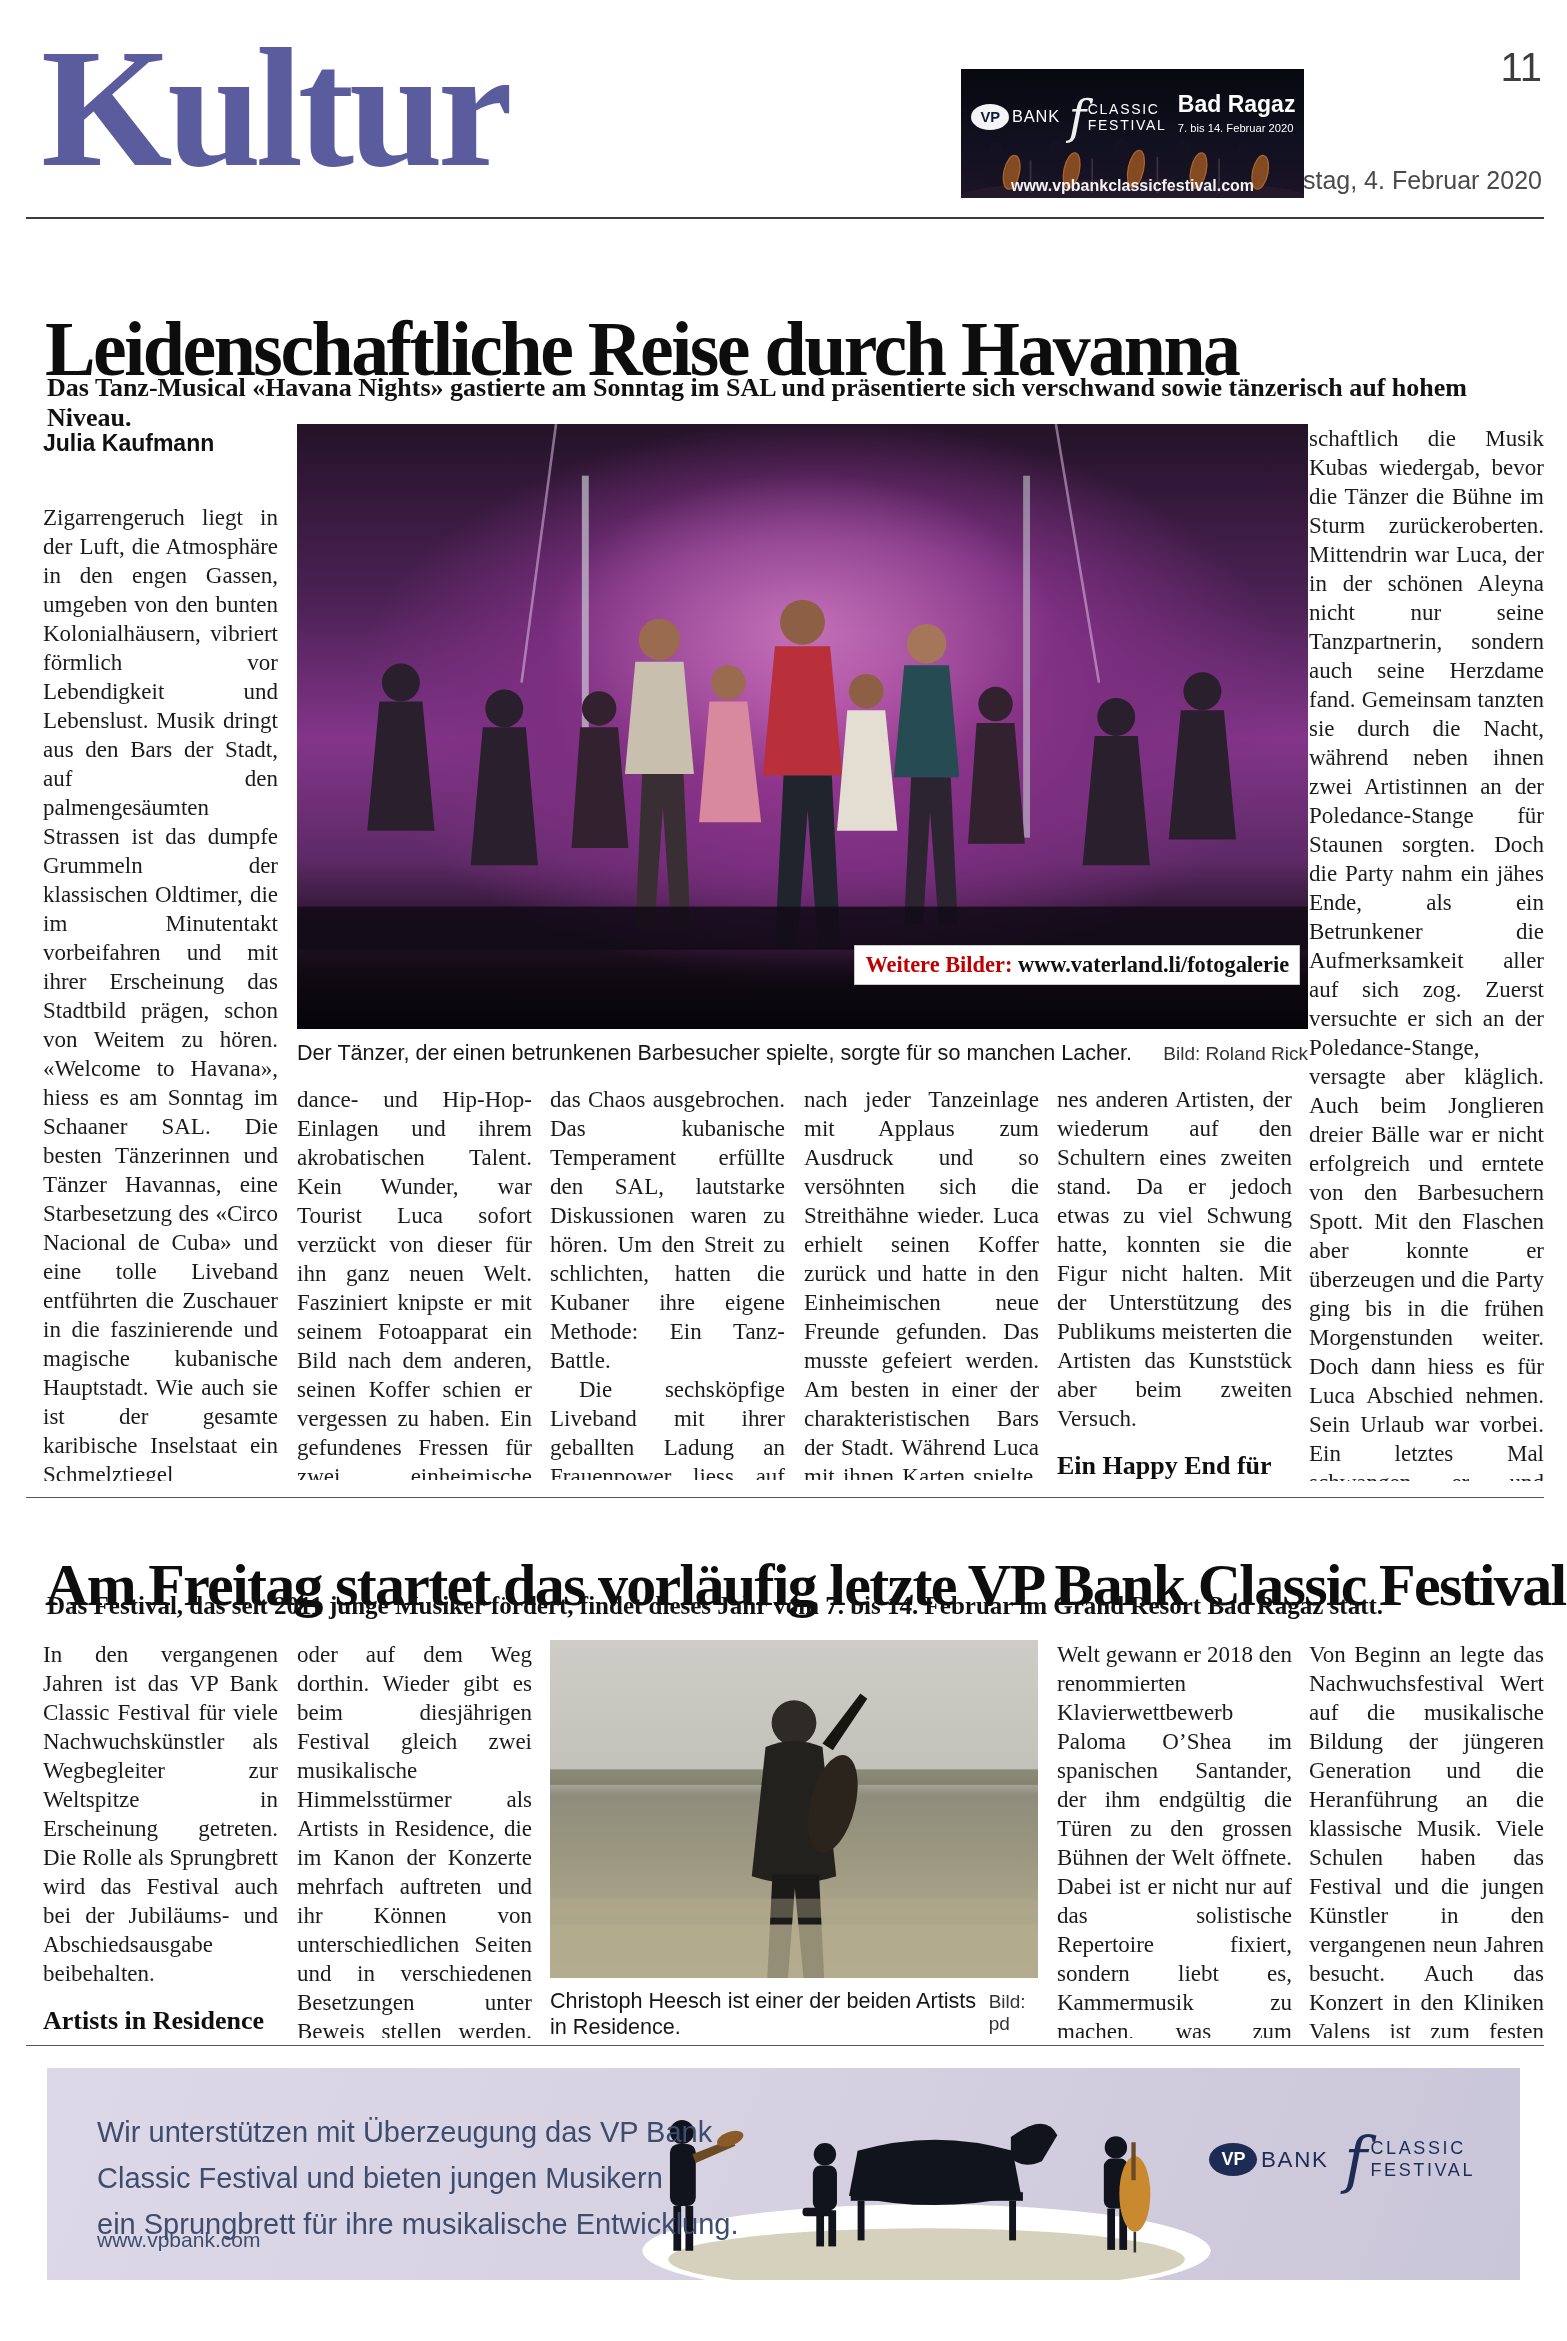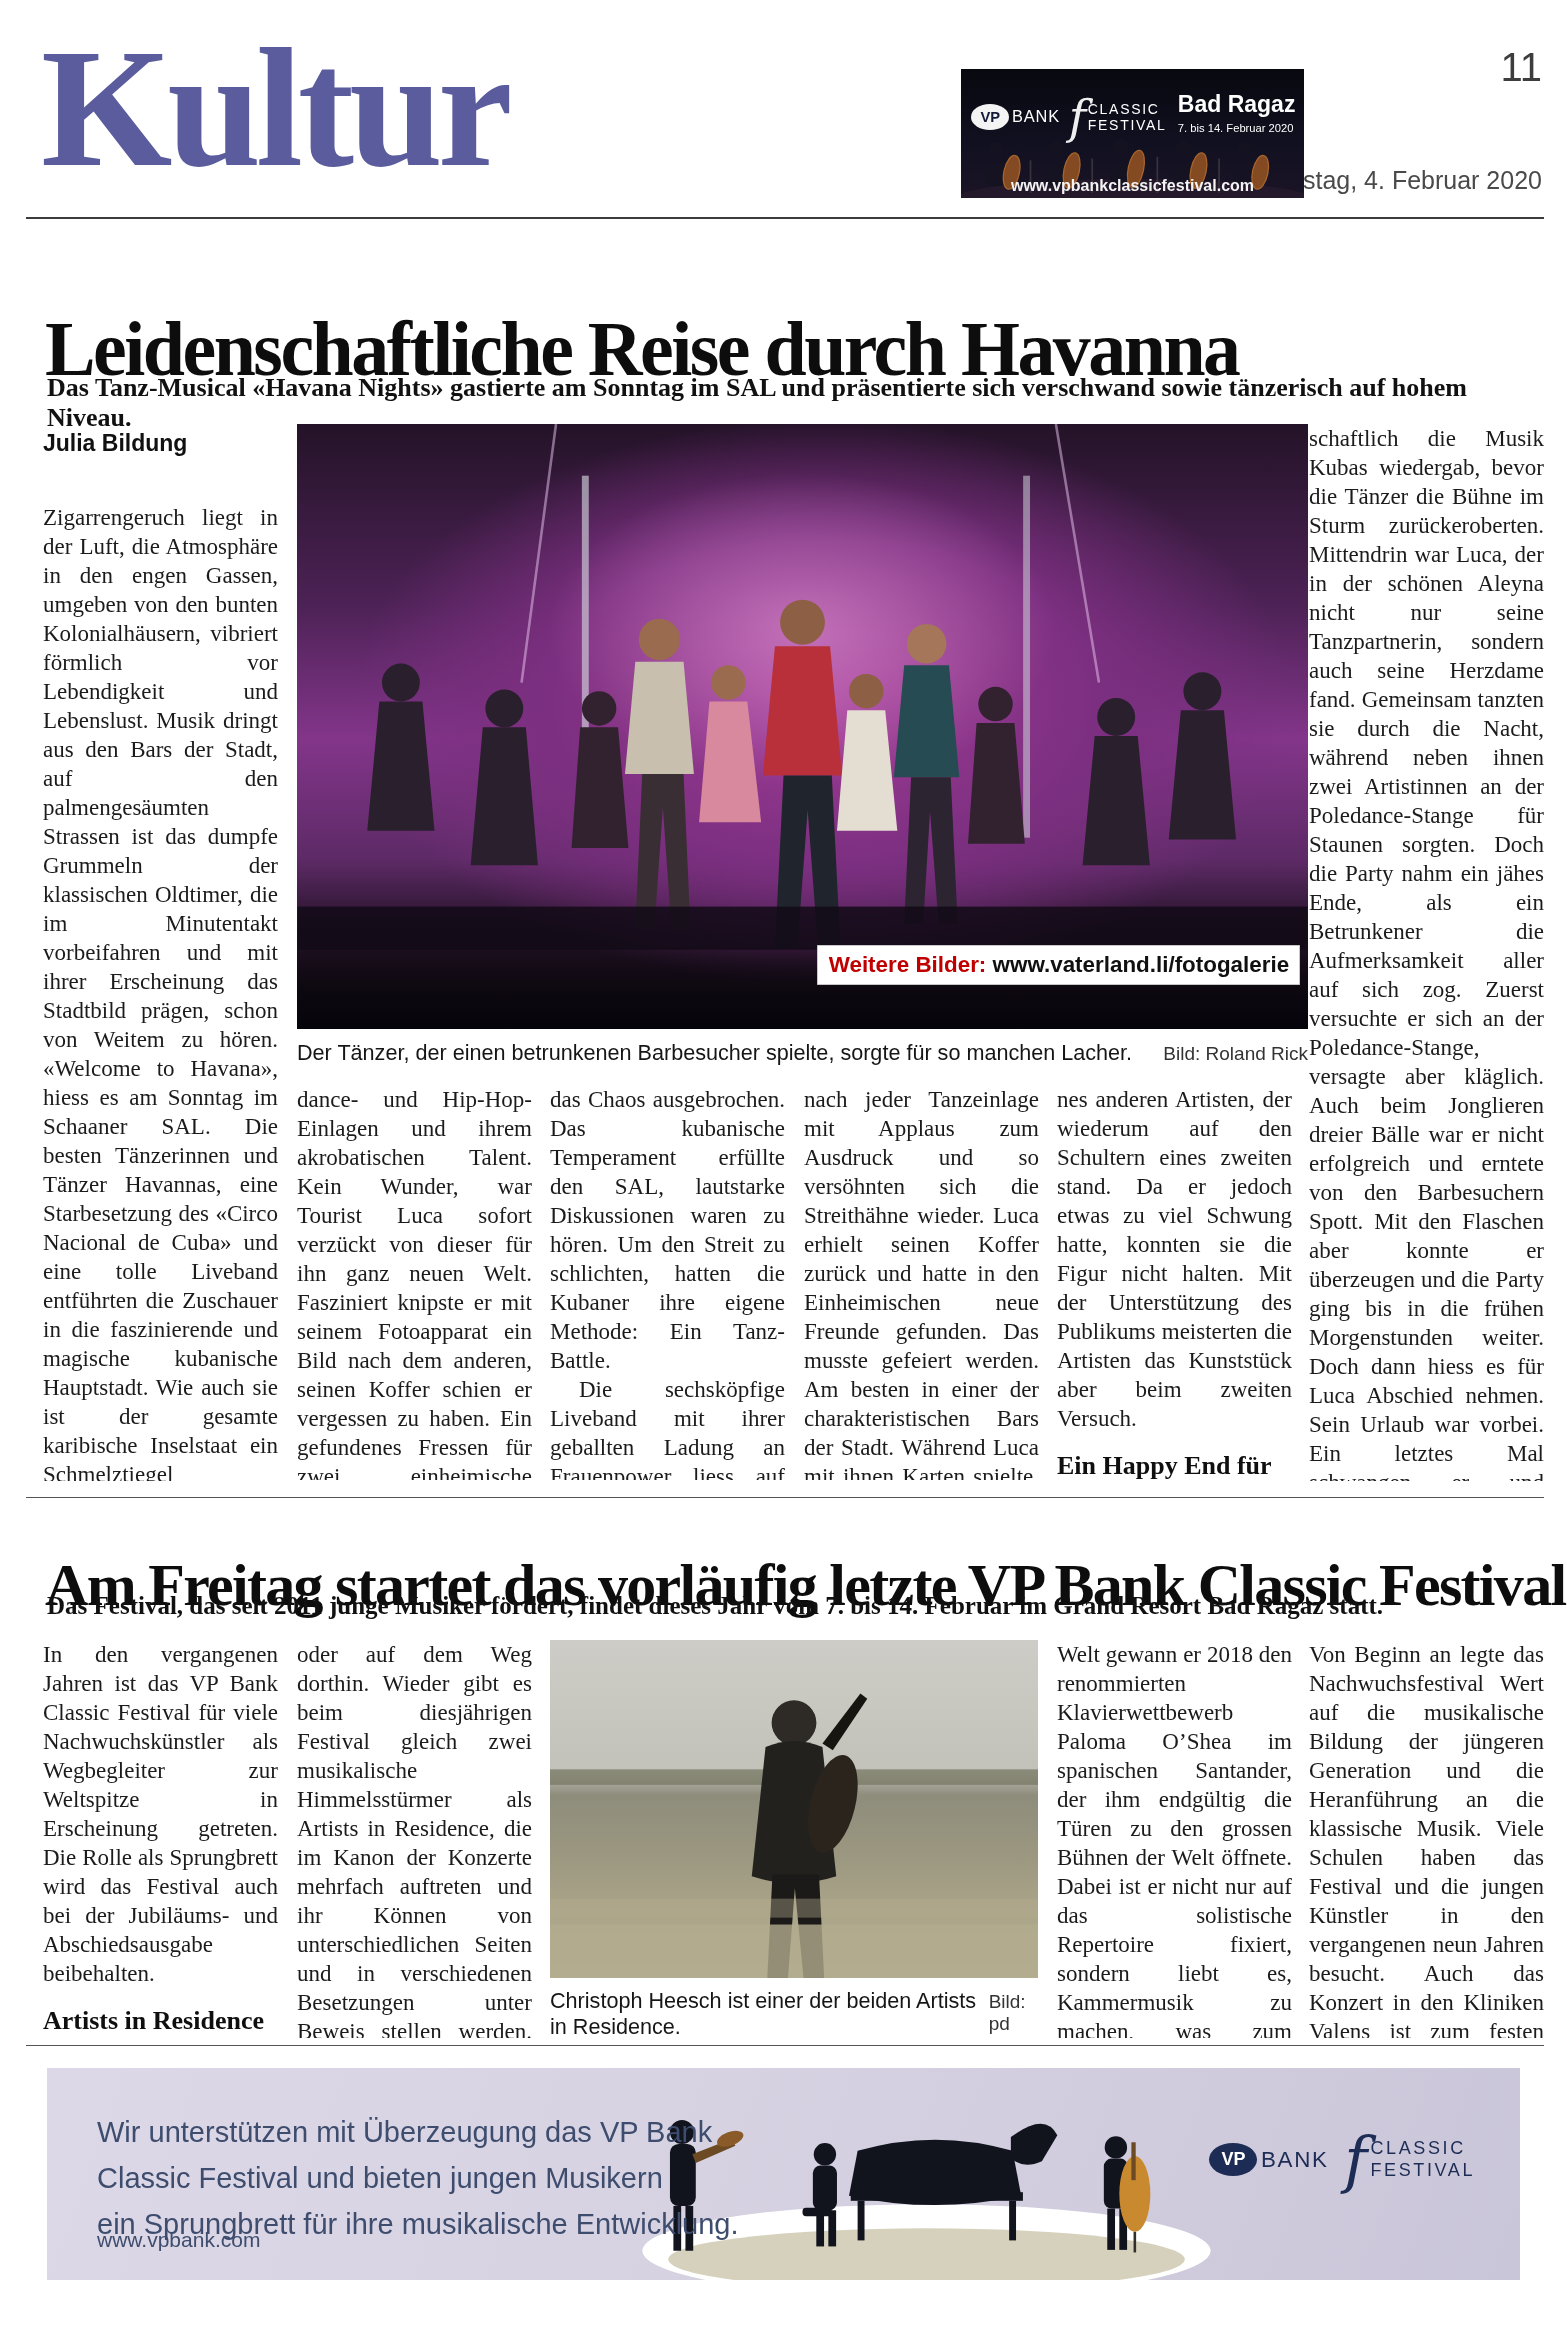--- a/index.html
+++ b/index.html
@@ -73,21 +73,21 @@
     position:absolute;left:297px;top:424px;width:1011px;height:605px;overflow:hidden;
     background:
       radial-gradient(ellipse 362px 224px at 50% 34%, rgba(236,160,220,.55), rgba(0,0,0,0) 70%),
       radial-gradient(ellipse 604px 362px at 52% 46%, #a03c96 0%, #7c2f80 45%, rgba(0,0,0,0) 78%),
       linear-gradient(180deg,#241328 0%,#4d2256 30%,#83358a 52%,#5d2a66 72%,#221225 84%,#120b14 100%);
   }
   .photo1 .stagefloor{position:absolute;left:0;bottom:0;width:100%;height:83px;
     background:linear-gradient(180deg,rgba(20,12,24,.2),#0d0810 55%,#05040a 100%);}
   .weitere{
     position:absolute;right:8.6px;bottom:45px;background:#ffffff;
-    padding:6px 10.3px;font-family:Liberation Sans, sans-serif;font-weight:700;font-size:22.4px;
+    padding:6px 10.3px;font-family:Liberation Serif, serif;font-weight:700;font-size:22.4px;
     box-shadow:0 0 0 0.9px #ddd;
   }
   .weitere .lbl{color:#c00000;}
   .weitere .url{color:#101010;}
   .caprow{
     position:absolute;display:flex;justify-content:space-between;align-items:baseline;
     font-family:"Liberation Sans",sans-serif;color:#161616;
   }
   .caprow .cap{font-size:21.6px;}
   .caprow .credit{font-size:19px;color:#333;}
@@ -178,21 +178,21 @@
     <div class="tb-city">Bad Ragaz</div>
     <div class="tb-dates">7. bis 14. Februar 2020</div>
   </div>
   <div class="tb-url">www.vpbankclassicfestival.com</div>
 </div>
 
 <h1 class="headline1">Leidenschaftliche Reise durch Havanna</h1>
 <div class="subtitle1">Das Tanz-Musical «Havana Nights» gastierte am Sonntag im SAL und präsentierte sich verschwand sowie tänzerisch auf hohem Niveau.</div>
 
 <div class="bodycol" style="left:43px;top:424px;width:235px;height:1057px">
-  <div class="byline">Julia Bildung</div>
+  <div class="byline">Julia Kaufmann</div>
   <p>Zigarrengeruch liegt in der Luft, die Atmosphäre in den engen Gassen, umgeben von den bunten Kolonialhäusern, vibriert förmlich vor Lebendigkeit und Lebenslust. Musik dringt aus den Bars der Stadt, auf den palmengesäumten Strassen ist das dumpfe Grummeln der klassischen Oldtimer, die im Minutentakt vorbeifahren und mit ihrer Erscheinung das Stadtbild prägen, schon von Weitem zu hören. «Welcome to Havana», hiess es am Sonntag im Schaaner SAL. Die besten Tänzerinnen und Tänzer Havannas, eine Starbesetzung des «Circo Nacional de Cuba» und eine tolle Liveband entführten die Zuschauer in die faszinierende und magische kubanische Hauptstadt. Wie auch sie ist der gesamte karibische Inselstaat ein Schmelztiegel vielfältiger Kulturen, Geschichten und Musik.</p>
 
 </div>
 
 <div class="photo1">
   <svg width="1011" height="605" viewBox="0 0 1172 702">
     <g opacity=".5" stroke="#e9c6ef" stroke-width="3">
       <line x1="300" y1="0" x2="260" y2="300"></line>
         <line x1="880" y1="0" x2="930" y2="300"></line>
     </g>

